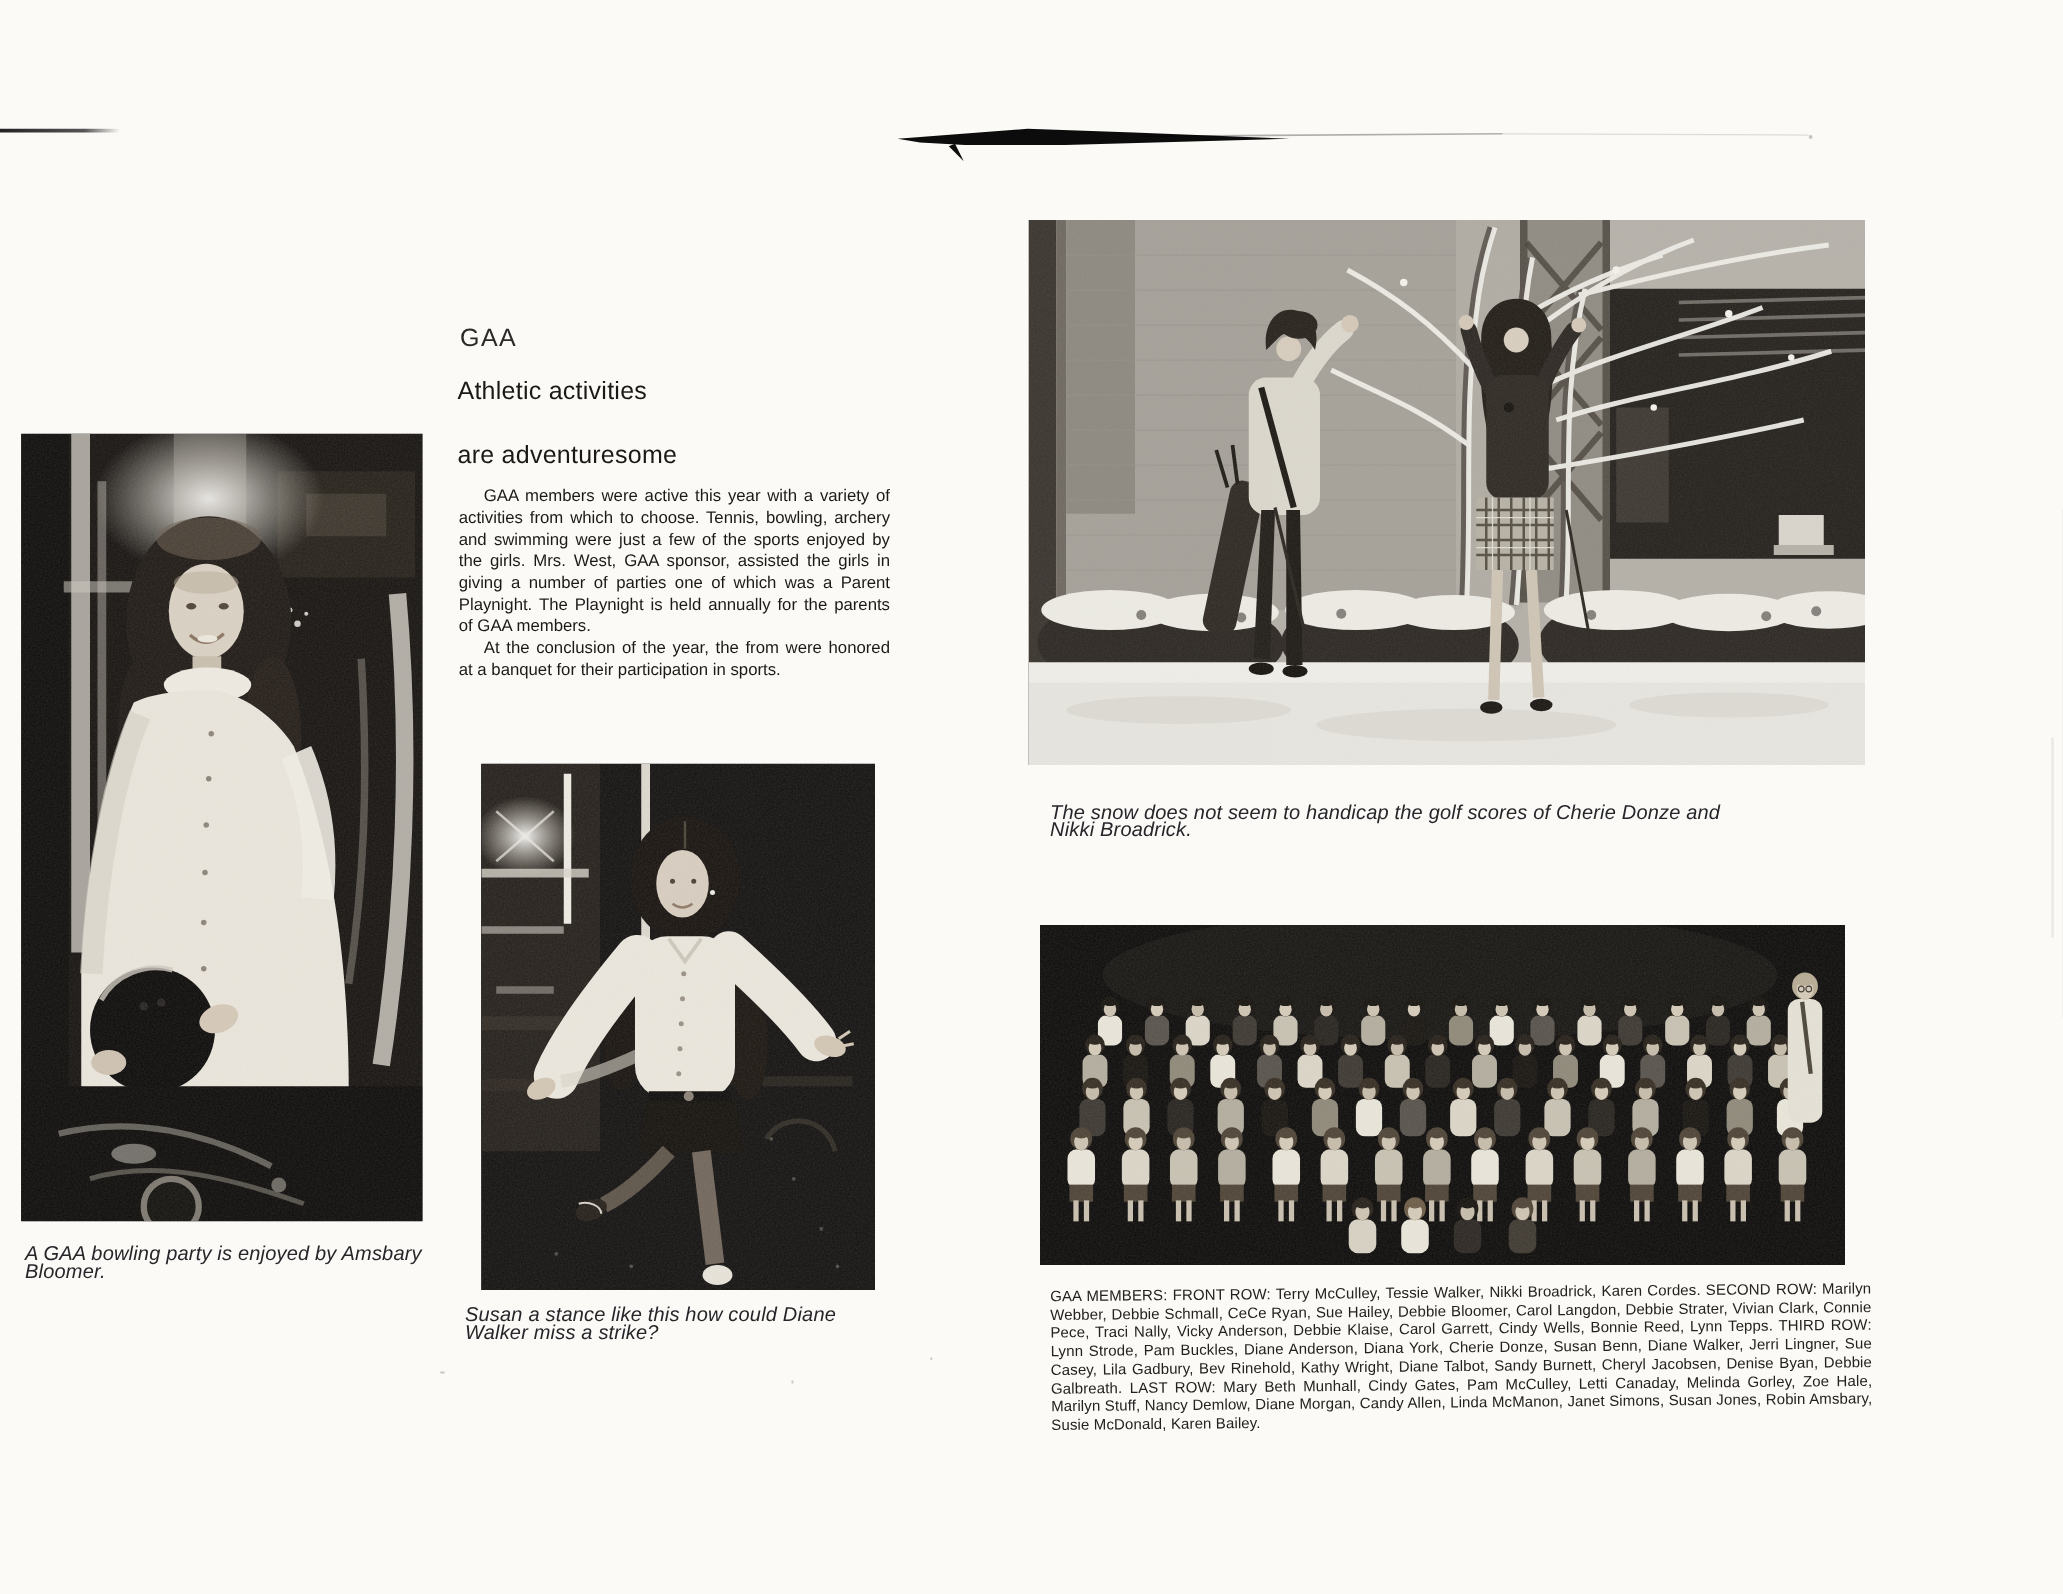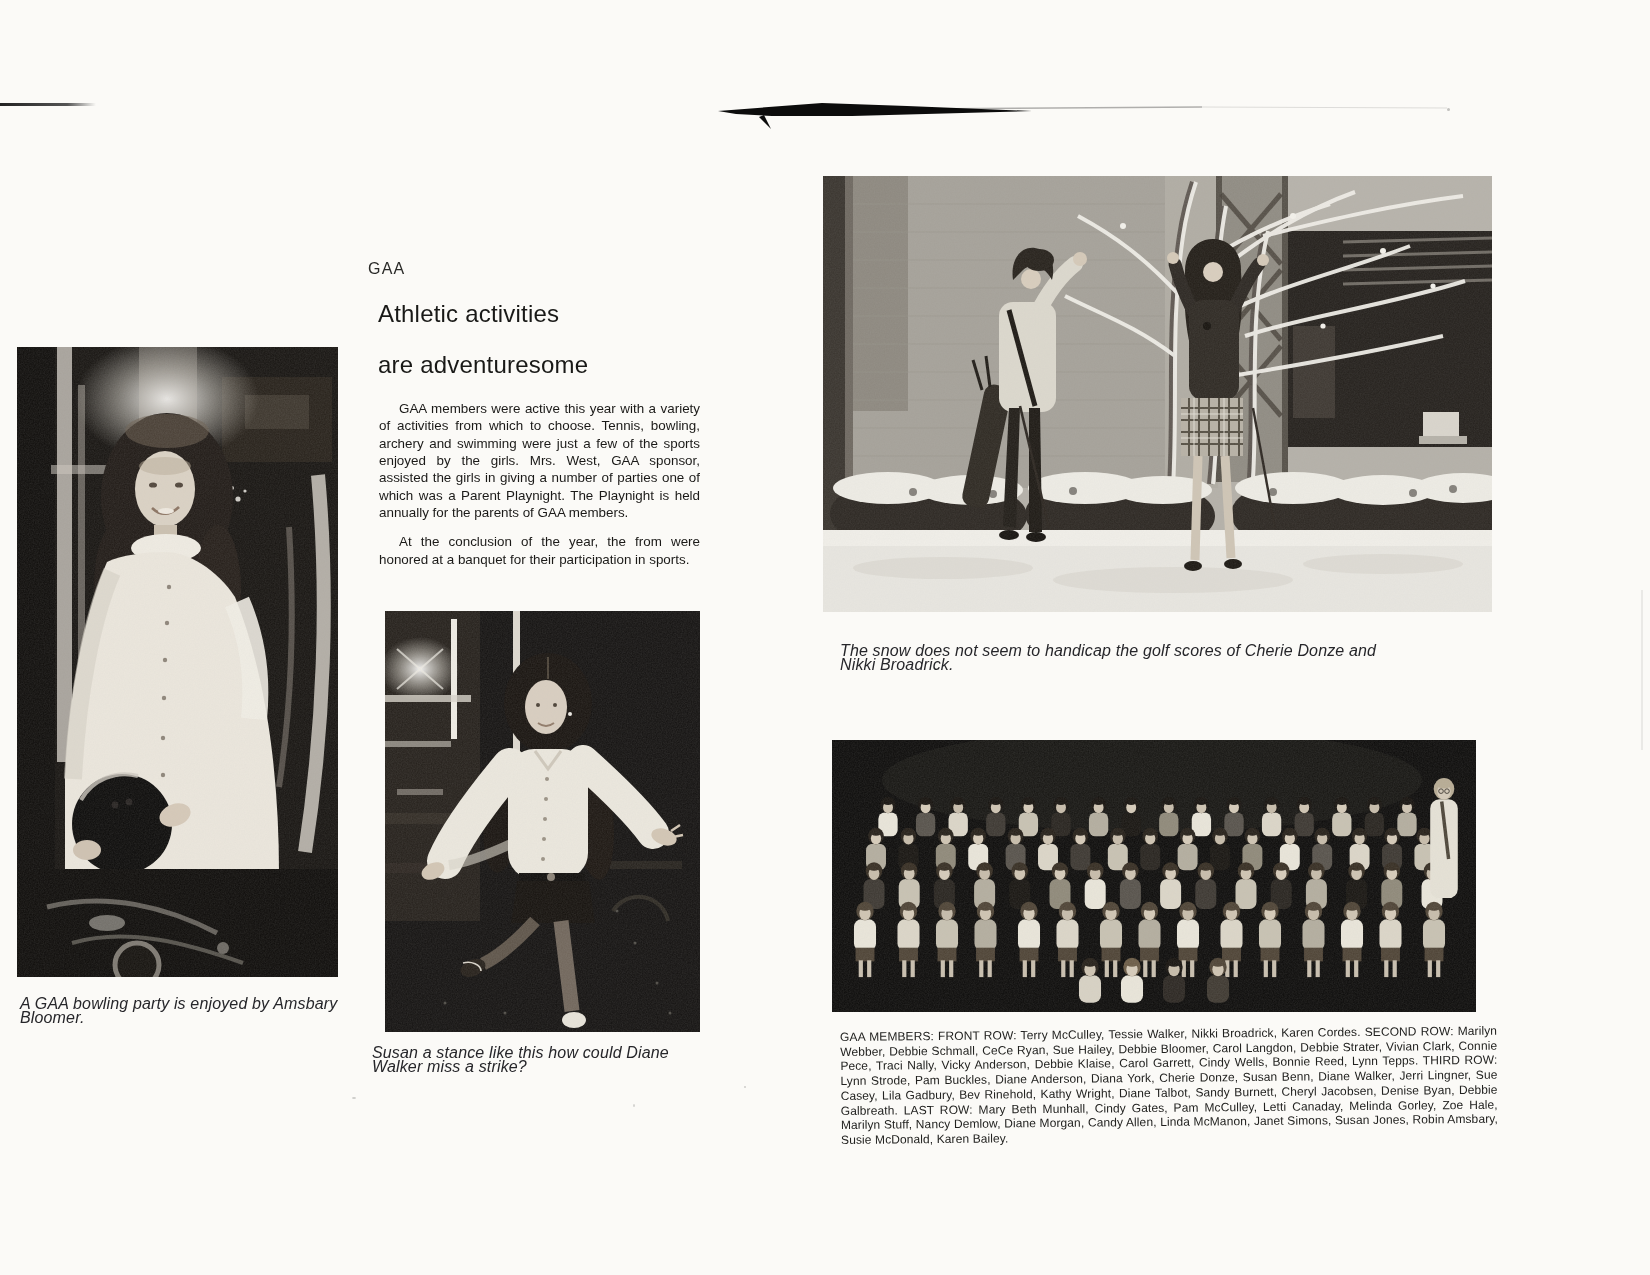--- a/index.html
+++ b/index.html
@@ -9,27 +9,27 @@
     font-family:"Liberation Sans","DejaVu Sans",sans-serif;
     color:#1c1b19;
   }
   .abs{position:absolute;}
   .photo{position:absolute;overflow:hidden;background:#111;}
   .photo svg{display:block;}
   .caption{
     position:absolute;font-style:italic;font-size:16px;line-height:14px;
     color:#26262a;letter-spacing:.15px;
   }
-  #section-label{position:absolute;left:368px;top:260px;font-size:16px;letter-spacing:1.2px;color:#2a2a28;}
-  #headline{position:absolute;left:366px;top:288px;font-size:24px;line-height:51px;color:#191917;letter-spacing:.2px;margin-left:12px;}
+  #section-label{position:absolute;left:368px;top:260px;font-size:20px;letter-spacing:1.2px;color:#2a2a28;}
+  #headline{position:absolute;left:366px;top:288px;font-size:20px;line-height:51px;color:#191917;letter-spacing:.2px;}
   #body-copy{
     position:absolute;left:367px;top:388px;width:345px;
     font-size:13.4px;line-height:17.35px;text-align:justify;color:#1b1a18;
   }
-  #body-copy p{margin:12px;text-indent:20px;}
+  #body-copy p{margin:0;text-indent:20px;}
   #members-caption{
     position:absolute;left:840px;top:1030px;width:657px;
     font-size:12px;line-height:14.7px;text-align:justify;color:#222220;
     letter-spacing:.1px;transform:rotate(-0.55deg);transform-origin:left top;
   }
   .artifact{position:absolute;pointer-events:none;}
   .speck{position:absolute;background:#8a8a86;border-radius:50%;}
 </style>
 </head>
 <body>

